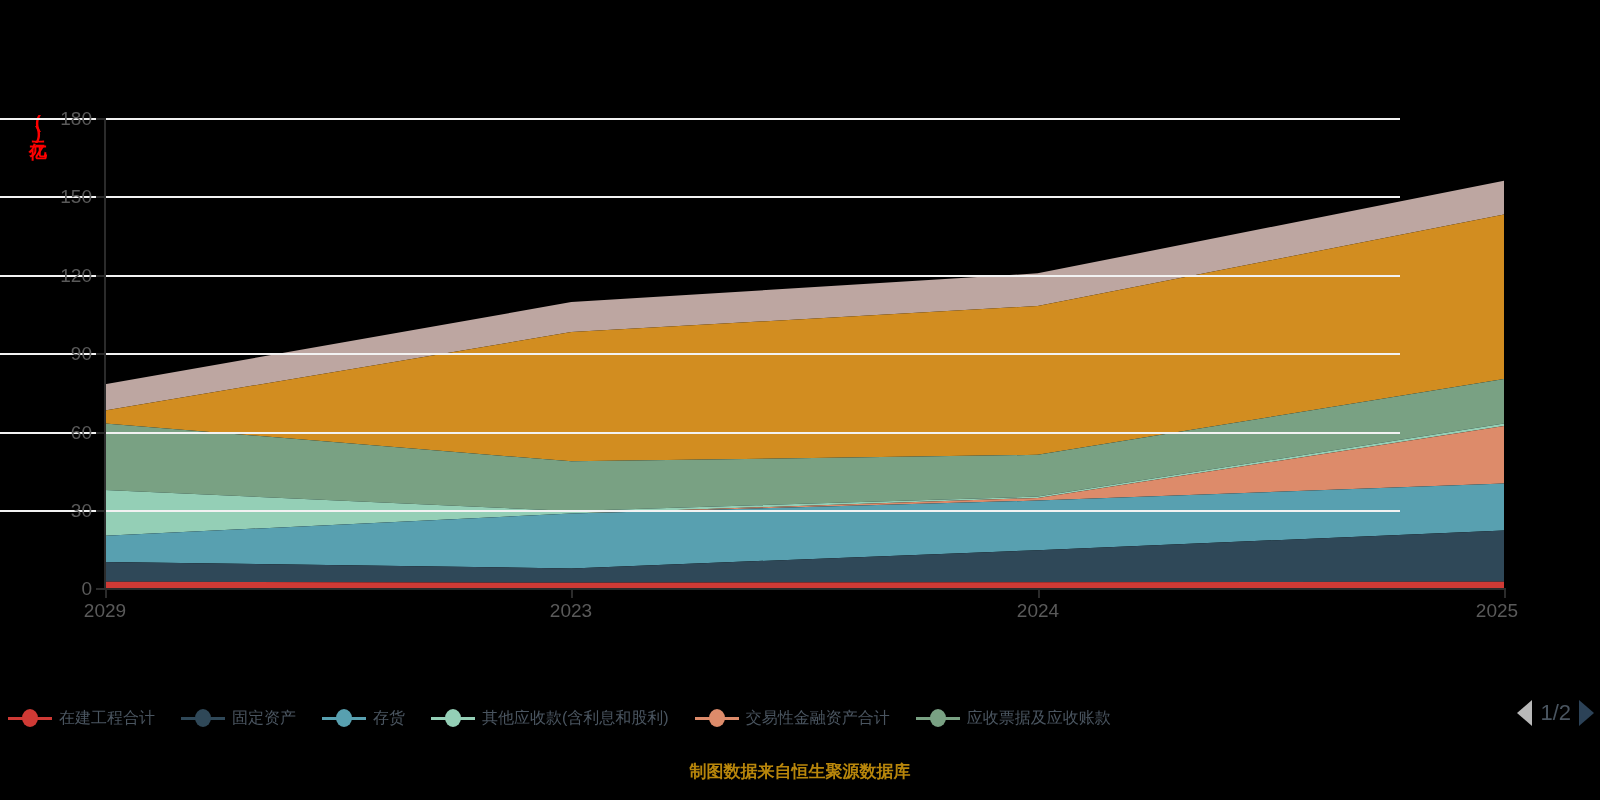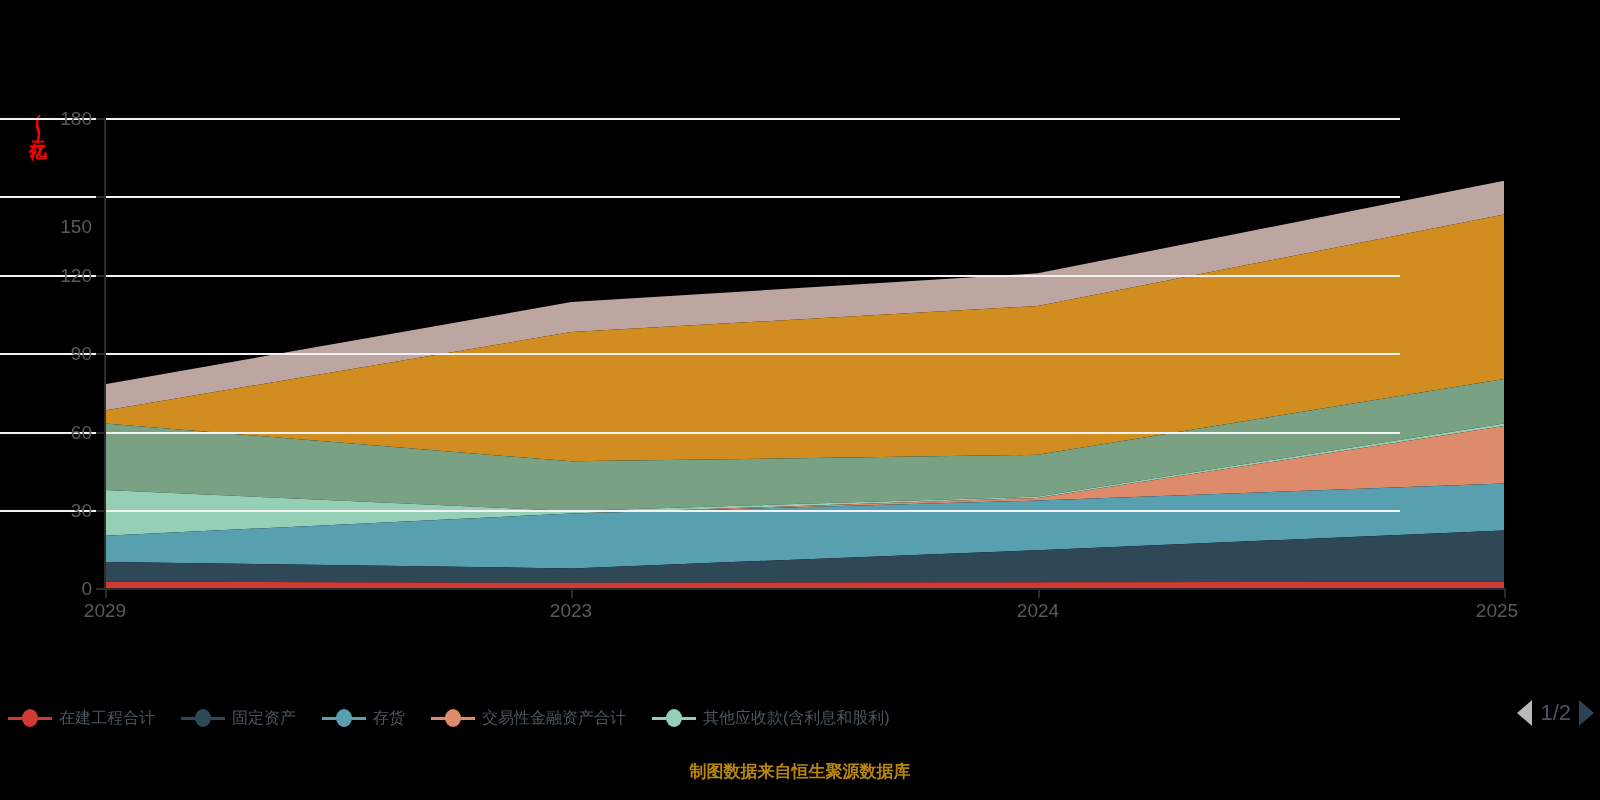--- a/index.html
+++ b/index.html
@@ -80,21 +80,21 @@
   <div class="ytick" style="top:118px;"></div>
   <div class="ytick" style="top:196px;"></div>
   <div class="ytick" style="top:275px;"></div>
   <div class="ytick" style="top:353px;"></div>
   <div class="ytick" style="top:432px;"></div>
   <div class="ytick" style="top:510px;"></div>
   <div class="ytick" style="top:588px;"></div>
 
   <div class="ylab-wrap">
     <div class="ylabel" style="top:108px;">180</div>
-    <div class="ylabel" style="top:186px;margin-top:30px;">150</div>
+    <div class="ylabel" style="top:186px;">150</div>
     <div class="ylabel" style="top:265px;">120</div>
     <div class="ylabel" style="top:343px;">90</div>
     <div class="ylabel" style="top:422px;">60</div>
     <div class="ylabel" style="top:500px;">30</div>
     <div class="ylabel" style="top:578px;">0</div>
   </div>
 
   <div class="xtick" style="left:105px;"></div>
   <div class="xtick" style="left:571px;"></div>
   <div class="xtick" style="left:1038px;"></div>
@@ -122,31 +122,38 @@
     </div>
     <div class="legend-item">
       <span class="legend-marker">
         <span class="ln" style="background: rgb(88, 160, 176);"></span>
           <span class="dot" style="background: rgb(88, 160, 176);"></span>
       </span>
       <span class="legend-label">存货</span>
     </div>
     <div class="legend-item">
       <span class="legend-marker">
+        <span class="ln" style="background: rgb(148, 207, 182);"></span>
+          <span class="dot" style="background: rgb(148, 207, 182);"></span>
+      </span>
+      <span class="legend-label">其他应收款(含利息和股利)</span>
+    </div>
+    <div class="legend-item">
+      <span class="legend-marker">
         <span class="ln" style="background: rgb(221, 139, 106);"></span>
           <span class="dot" style="background: rgb(221, 139, 106);"></span>
       </span>
       <span class="legend-label">交易性金融资产合计</span>
     </div>
     <div class="legend-item">
       <span class="legend-marker">
-        <span class="ln" style="background: rgb(148, 207, 182);"></span>
-          <span class="dot" style="background: rgb(148, 207, 182);"></span>
+        <span class="ln" style="background: rgb(121, 161, 131);"></span>
+          <span class="dot" style="background: rgb(121, 161, 131);"></span>
       </span>
-      <span class="legend-label">其他应收款(含利息和股利)</span>
+      <span class="legend-label">应收票据及应收账款</span>
     </div>
   </div>
 
   <div id="pager">
     <span class="pg-arrow" id="pg-prev"></span>
     <span id="pg-text">1/2</span>
     <span class="pg-arrow" id="pg-next"></span>
   </div>
 
   <div id="footer-note">制图数据来自恒生聚源数据库</div>

